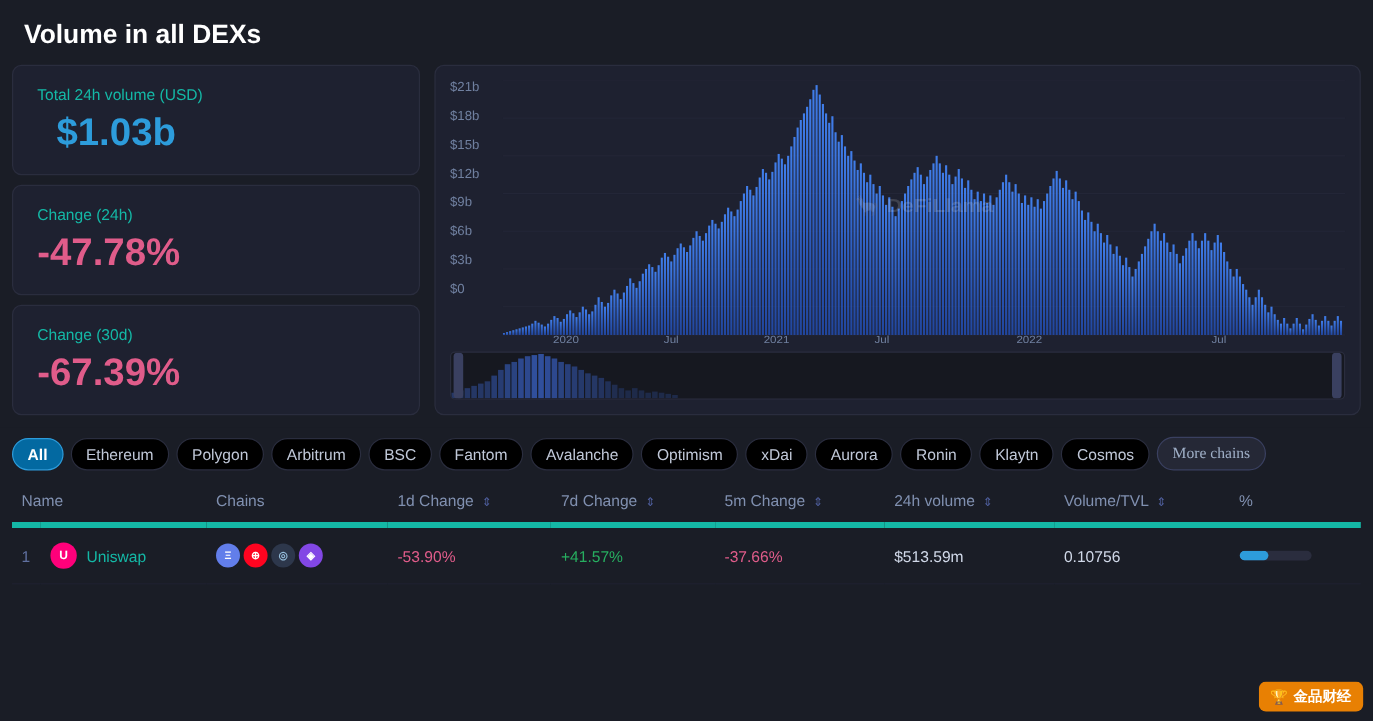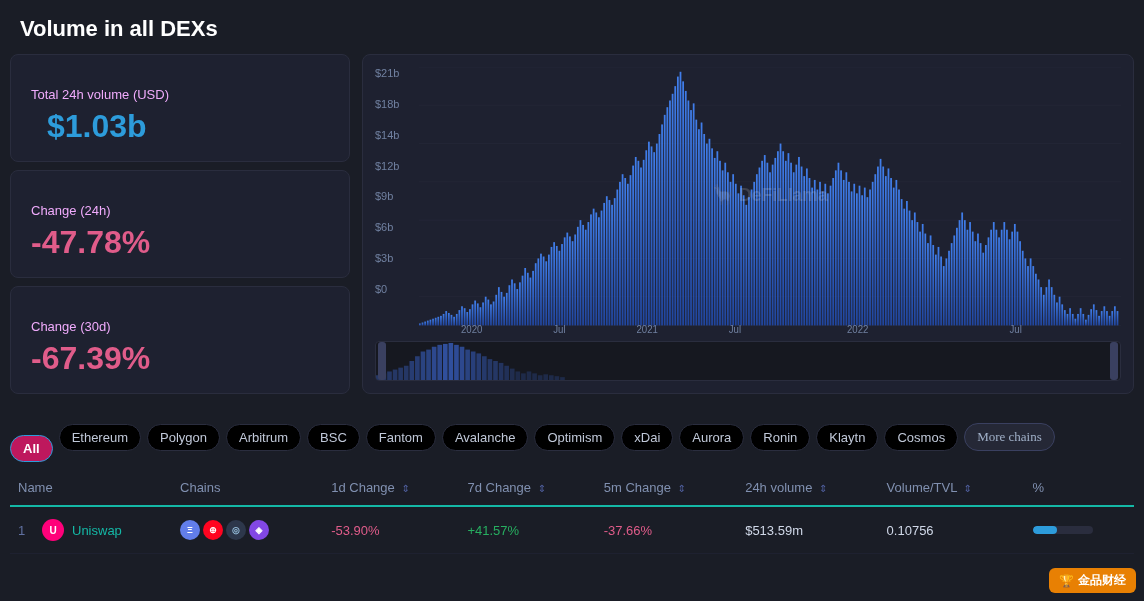--- a/index.html
+++ b/index.html
@@ -36,23 +36,22 @@
 
     .stat-card {
       background: #1e2130;
       border: 1px solid #2a2d3e;
       border-radius: 8px;
       padding: 16px 20px;
     }
 
     .stat-label {
       font-size: 13px;
-      color: #f0abfc;
+      color: #14b8a6;
       margin-bottom: 6px;
-      margin-top: 16px;
     }
 
     .stat-value-blue {
       font-size: 32px;
       font-weight: 700;
       color: #2d9cdb;
       margin-left: 16px;
     }
 
     .stat-value-red {
@@ -137,46 +136,45 @@
       border: 1px solid #2a2d3e;
       background: #000000;
       color: #c0c8d8;
       font-size: 13px;
       cursor: pointer;
       white-space: nowrap;
       user-select: none;
     }
 
     .chain-btn.active {
-      background: #be185d;
+      background: #0369a1;
       border-color: #2d9cdb;
       color: #fff;
       font-weight: 600;
-      margin-top: 23px;
     }
 
     .chain-btn.more {
       background: #252836;
       border-color: #3a4060;
       color: #a0b0c8;
       font-family: Liberation Serif, serif;
     }
 
     
     .table-container {
       padding: 0 10px;
     }
 
     table {
       width: 100%;
       border-collapse: collapse;
     }
 
     thead tr {
-      border-bottom: 2px solid #14b8a6;
+      border-bottom: 5px solid #14b8a6;
     }
 
     th {
       padding: 10px 8px;
       text-align: left;
       font-size: 13px;
       color: #8090b0;
       font-weight: 500;
       white-space: nowrap;
     }
@@ -264,21 +262,21 @@
       <div class="stat-value-red">-67.39%</div>
     </div>
   </div>
 
   <div class="chart-section">
     <div class="chart-container">
 
       <div class="chart-y-labels">
         <span>$21b</span>
         <span>$18b</span>
-        <span>$14b</span>
+        <span>$15b</span>
         <span>$12b</span>
         <span>$9b</span>
         <span>$6b</span>
         <span>$3b</span>
         <span>$0</span>
       </div>
 
       <div class="chart-area">
         <svg class="chart-svg" viewBox="0 0 800 280" preserveAspectRatio="none">
           <defs>

